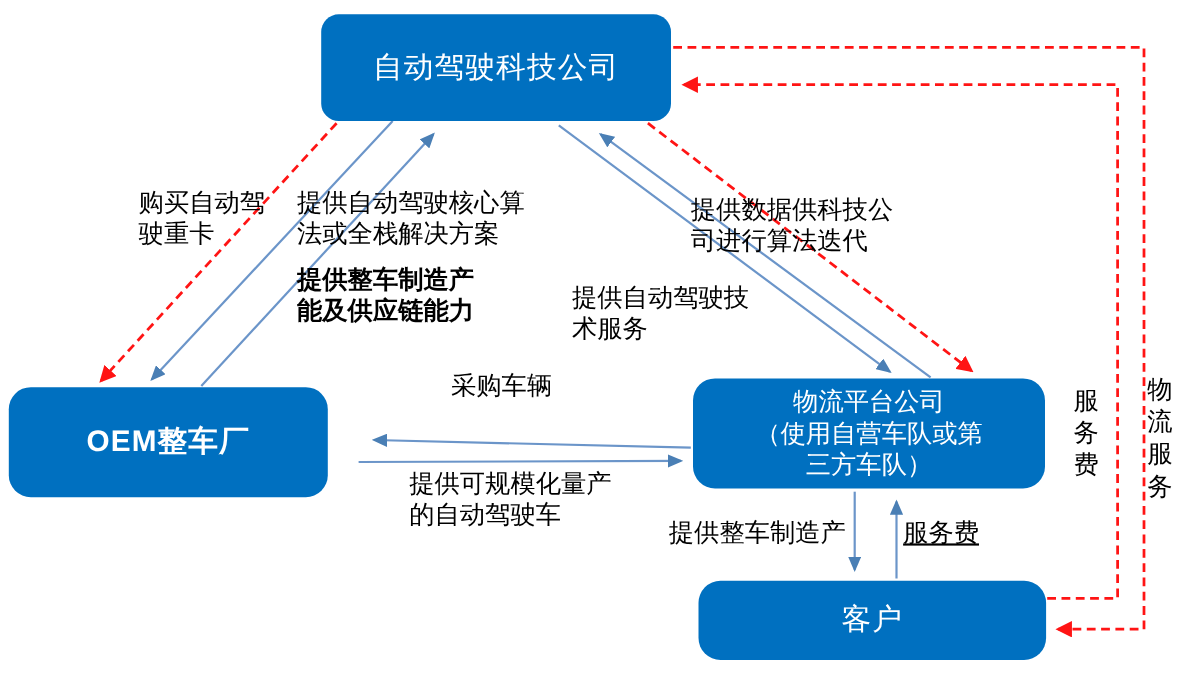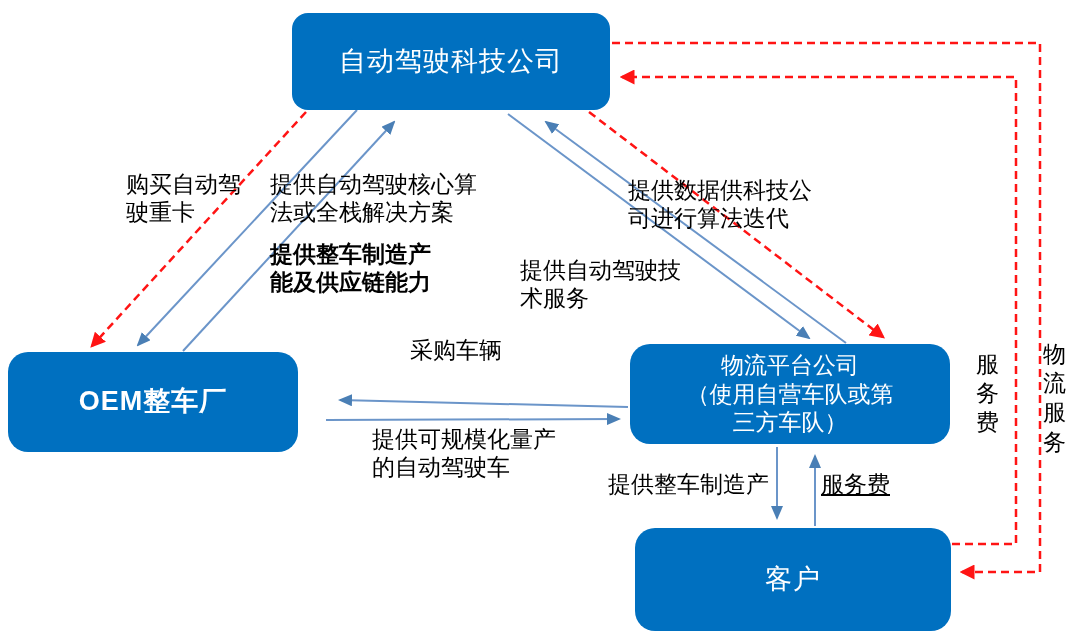--- a/index.html
+++ b/index.html
@@ -59,21 +59,21 @@
   </svg>
 
   <div class="node" style="left:292px;top:13px;width:318px;height:97px;border-radius:16px;">自动驾驶科技公司</div>
 
   <div class="node" style="left:8px;top:352px;width:290px;height:100px;font-weight:bold;">OEM整车厂</div>
 
   <div class="node small" style="left:630px;top:344px;width:320px;height:100px;">物流平台公司
 （使用自营车队或第
 三方车队）</div>
 
-  <div class="node" style="left:635px;top:528px;width:316px;height:103px;">客户</div>
+  <div class="node" style="left:635px;top:528px;width:316px;height:72px;">客户</div>
 
   <div class="lbl" style="left:86px;top:170px;margin-left:40px;">购买自动驾
 驶重卡</div>
 
   <div class="lbl" style="left:270px;top:170px;">提供自动驾驶核心算
 法或全栈解决方案</div>
 
   <div class="lbl" style="left:270px;top:240px;font-weight:bold;">提供整车制造产
 能及供应链能力</div>
 

